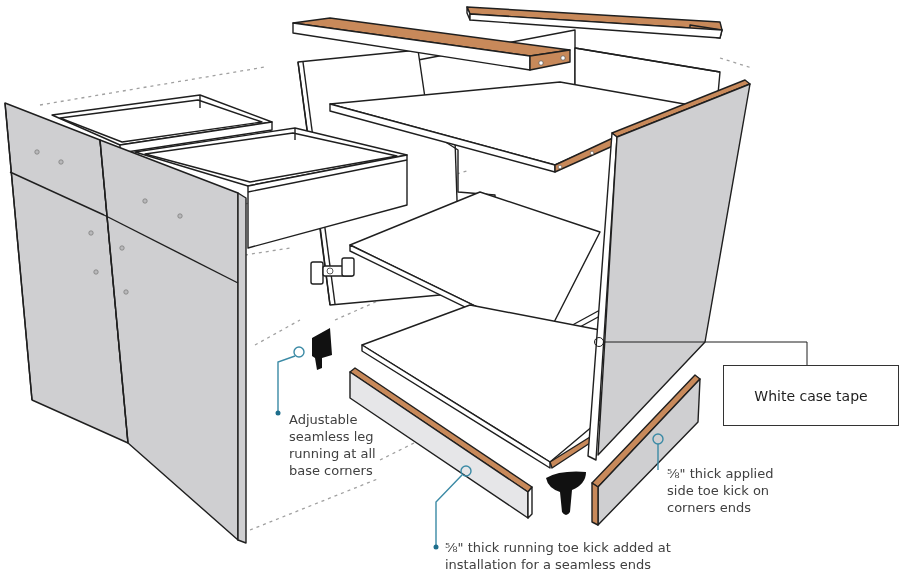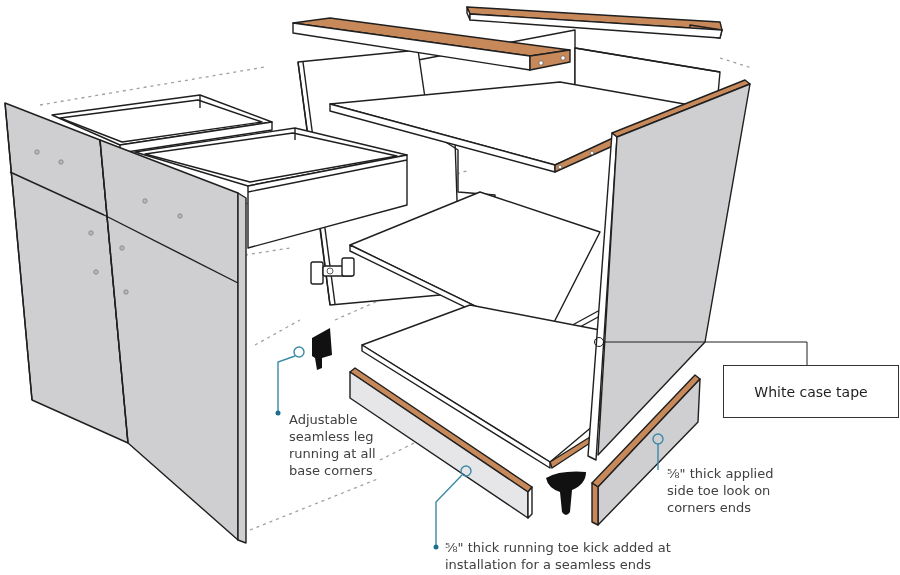--- a/index.html
+++ b/index.html
@@ -3,21 +3,21 @@
 <meta charset="utf-8">
 <style>
   html, body { margin: 0; padding: 0; background: #ffffff; }
   body { width: 900px; height: 575px; position: relative; overflow: hidden;
          font-family: "DejaVu Sans", "Liberation Sans", sans-serif; }
   #diagram { position: absolute; left: 0; top: 0; width: 900px; height: 575px; }
   .note { position: absolute; color: #404040; font-size: 13px; line-height: 17px; }
   .note-leg { left: 289px; top: 411px; width: 110px; }
   .note-front { left: 445px; top: 539px; width: 260px; }
   .note-side { left: 667px; top: 465px; width: 130px; }
-  .tape-box { position: absolute; left: 723px; top: 365px; width: 176px; height: 53px;
+  .tape-box { position: absolute; left: 723px; top: 365px; width: 176px; height: 61px;
               border: 1px solid #333; background: #fff; box-sizing: border-box;
               display: flex; align-items: center; justify-content: center; }
   .tape-label { font-size: 14px; color: #1f1f1f; }
 </style>
 </head>
 <body>
 
 <svg id="diagram" viewBox="0 0 900 575" xmlns="http://www.w3.org/2000/svg">
   <defs>
     <style>
@@ -186,19 +186,19 @@
   <div>base corners</div>
 </div>
 
 <div class="note note-front">
   <div>⅝" thick running toe kick added at</div>
   <div>installation for a seamless ends</div>
 </div>
 
 <div class="note note-side">
   <div>⅝" thick applied</div>
-  <div>side toe look on</div>
+  <div>side toe kick on</div>
   <div>corners ends</div>
 </div>
 
 <div class="tape-box">
   <span class="tape-label">White case tape</span>
 </div>
 
 </body></html>

